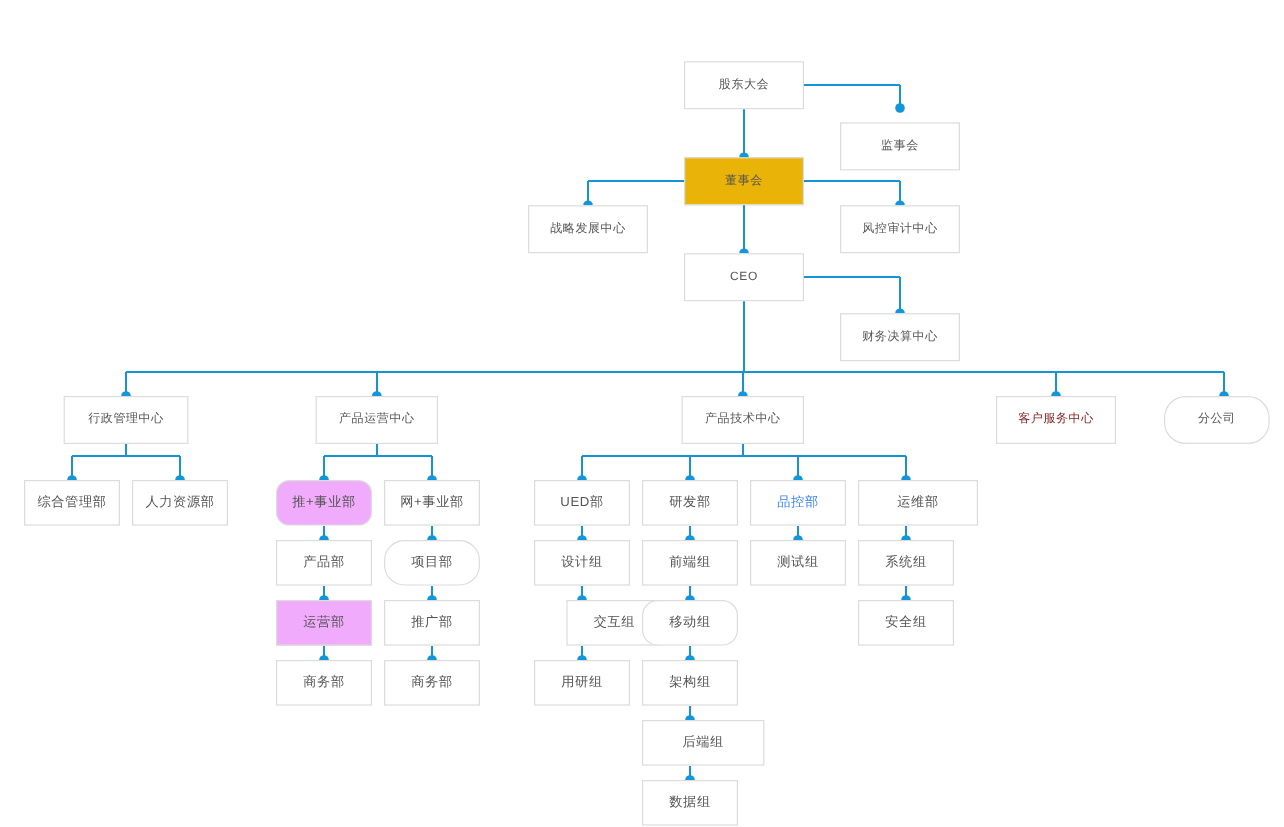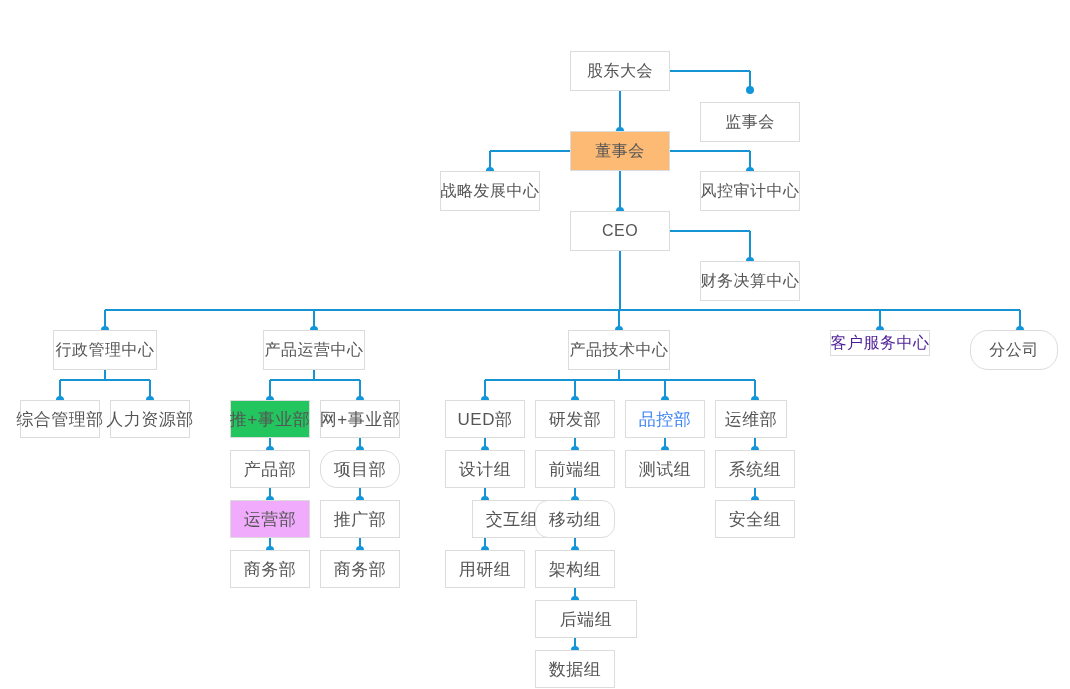--- a/index.html
+++ b/index.html
@@ -13,27 +13,27 @@
   #connectors{position:absolute;left:0;top:0;width:1070px;height:689px;}
   .node{
     position:absolute;
     box-sizing:border-box;
     border:1px solid #dcdcdc;
     background:#ffffff;
     display:flex;
     align-items:center;
     justify-content:center;
     color:#555555;
-    font-size:16px;
+    font-size:10px;
     line-height:1;
     letter-spacing:0.5px;
     white-space:nowrap;
     z-index:2;
   }
-  .node.small{font-size:17px;}
+  .node.small{font-size:11px;}
 </style>
 </head>
 <body>
 
 <div id="chart-root">
   <svg id="connectors" viewBox="0 0 1070 689" width="1070" height="689">
       <line x1="670" y1="71" x2="750" y2="71" stroke="#1593d3" stroke-width="1.6" shape-rendering="crispEdges"></line>
       <line x1="750" y1="71" x2="750" y2="90" stroke="#1593d3" stroke-width="1.6" shape-rendering="crispEdges"></line>
       <circle cx="750" cy="90" r="4" fill="#1296db"></circle>
       <line x1="620" y1="91" x2="620" y2="131" stroke="#1593d3" stroke-width="1.6" shape-rendering="crispEdges"></line>
@@ -118,21 +118,21 @@
       <line x1="755" y1="380" x2="755" y2="400" stroke="#1593d3" stroke-width="1.6" shape-rendering="crispEdges"></line>
       <circle cx="755" cy="400" r="4" fill="#1296db"></circle>
     </svg>
   <div id="nodes">
       <div class="node" style="left: 570px; top: 51px; width: 100px; height: 40px; border-color: rgb(220, 220, 220); background: rgb(255, 255, 255); color: rgb(85, 85, 85);">
         <span>股东大会</span>
       </div>
       <div class="node" style="left: 700px; top: 90px; width: 100px; height: 40px; border-color: rgb(220, 220, 220); background: rgb(255, 255, 255); color: rgb(85, 85, 85); margin-top: 12px;">
         <span>监事会</span>
       </div>
-      <div class="node" style="left: 570px; top: 131px; width: 100px; height: 40px; border-color: rgb(220, 220, 220); background: #fdba74; color: rgb(85, 85, 85);">
+      <div class="node" style="left: 570px; top: 131px; width: 100px; height: 40px; border-color: rgb(220, 220, 220); background: #eab308; color: rgb(85, 85, 85);">
         <span>董事会</span>
       </div>
       <div class="node" style="left: 440px; top: 171px; width: 100px; height: 40px; border-color: rgb(220, 220, 220); background: rgb(255, 255, 255); color: rgb(85, 85, 85);">
         <span>战略发展中心</span>
       </div>
       <div class="node" style="left: 700px; top: 171px; width: 100px; height: 40px; border-color: rgb(220, 220, 220); background: rgb(255, 255, 255); color: rgb(85, 85, 85);">
         <span>风控审计中心</span>
       </div>
       <div class="node" style="left: 570px; top: 211px; width: 100px; height: 40px; border-color: rgb(220, 220, 220); background: rgb(255, 255, 255); color: rgb(85, 85, 85);">
         <span>CEO</span>
@@ -142,33 +142,33 @@
       </div>
       <div class="node" style="left: 53px; top: 330px; width: 104px; height: 40px; border-color: rgb(220, 220, 220); background: rgb(255, 255, 255); color: rgb(85, 85, 85);">
         <span>行政管理中心</span>
       </div>
       <div class="node" style="left: 263px; top: 330px; width: 102px; height: 40px; border-color: rgb(220, 220, 220); background: rgb(255, 255, 255); color: rgb(85, 85, 85);">
         <span>产品运营中心</span>
       </div>
       <div class="node" style="left: 568px; top: 330px; width: 102px; height: 40px; border-color: rgb(220, 220, 220); background: rgb(255, 255, 255); color: rgb(85, 85, 85);">
         <span>产品技术中心</span>
       </div>
-      <div class="node" style="left: 830px; top: 330px; width: 100px; height: 26px; border-color: rgb(220, 220, 220); background: rgb(255, 255, 255); color: #4c1d95;">
+      <div class="node" style="left: 830px; top: 330px; width: 100px; height: 40px; border-color: rgb(220, 220, 220); background: rgb(255, 255, 255); color: #7f1d1d;">
         <span>客户服务中心</span>
       </div>
       <div class="node" style="left: 970px; top: 330px; width: 88px; height: 40px; border-color: rgb(220, 220, 220); background: rgb(255, 255, 255); color: rgb(85, 85, 85); border-radius: 18px;">
         <span>分公司</span>
       </div>
       <div class="node small" style="left: 20px; top: 400px; width: 80px; height: 38px; border-color: rgb(220, 220, 220); background: rgb(255, 255, 255); color: rgb(85, 85, 85);">
         <span>综合管理部</span>
       </div>
       <div class="node small" style="left: 110px; top: 400px; width: 80px; height: 38px; border-color: rgb(220, 220, 220); background: rgb(255, 255, 255); color: rgb(85, 85, 85);">
         <span>人力资源部</span>
       </div>
-      <div class="node small" style="left: 230px; top: 400px; width: 80px; height: 38px; border-color: rgb(220, 220, 220); background: #22c55e; color: rgb(85, 85, 85);">
+      <div class="node small" style="left: 230px; top: 400px; width: 80px; height: 38px; border-color: rgb(220, 220, 220); background: #f0abfc; color: rgb(85, 85, 85); border-radius: 11px;">
         <span>推+事业部</span>
       </div>
       <div class="node small" style="left: 320px; top: 400px; width: 80px; height: 38px; border-color: rgb(220, 220, 220); background: rgb(255, 255, 255); color: rgb(85, 85, 85);">
         <span>网+事业部</span>
       </div>
       <div class="node small" style="left: 230px; top: 450px; width: 80px; height: 38px; border-color: rgb(220, 220, 220); background: rgb(255, 255, 255); color: rgb(85, 85, 85);">
         <span>产品部</span>
       </div>
       <div class="node small" style="left: 320px; top: 450px; width: 80px; height: 38px; border-color: rgb(220, 220, 220); background: rgb(255, 255, 255); color: rgb(85, 85, 85); border-radius: 17px;">
         <span>项目部</span>
@@ -187,21 +187,21 @@
       </div>
       <div class="node small" style="left: 445px; top: 400px; width: 80px; height: 38px; border-color: rgb(220, 220, 220); background: rgb(255, 255, 255); color: rgb(85, 85, 85);">
         <span>UED部</span>
       </div>
       <div class="node small" style="left: 535px; top: 400px; width: 80px; height: 38px; border-color: rgb(220, 220, 220); background: rgb(255, 255, 255); color: rgb(85, 85, 85);">
         <span>研发部</span>
       </div>
       <div class="node small" style="left: 625px; top: 400px; width: 80px; height: 38px; border-color: rgb(220, 220, 220); background: rgb(255, 255, 255); color: #3b82f6;">
         <span>品控部</span>
       </div>
-      <div class="node small" style="left: 715px; top: 400px; width: 72px; height: 38px; border-color: rgb(220, 220, 220); background: rgb(255, 255, 255); color: rgb(85, 85, 85);">
+      <div class="node small" style="left: 715px; top: 400px; width: 100px; height: 38px; border-color: rgb(220, 220, 220); background: rgb(255, 255, 255); color: rgb(85, 85, 85);">
         <span>运维部</span>
       </div>
       <div class="node small" style="left: 445px; top: 450px; width: 80px; height: 38px; border-color: rgb(220, 220, 220); background: rgb(255, 255, 255); color: rgb(85, 85, 85);">
         <span>设计组</span>
       </div>
       <div class="node small" style="left: 535px; top: 450px; width: 80px; height: 38px; border-color: rgb(220, 220, 220); background: rgb(255, 255, 255); color: rgb(85, 85, 85);">
         <span>前端组</span>
       </div>
       <div class="node small" style="left: 625px; top: 450px; width: 80px; height: 38px; border-color: rgb(220, 220, 220); background: rgb(255, 255, 255); color: rgb(85, 85, 85);">
         <span>测试组</span>

